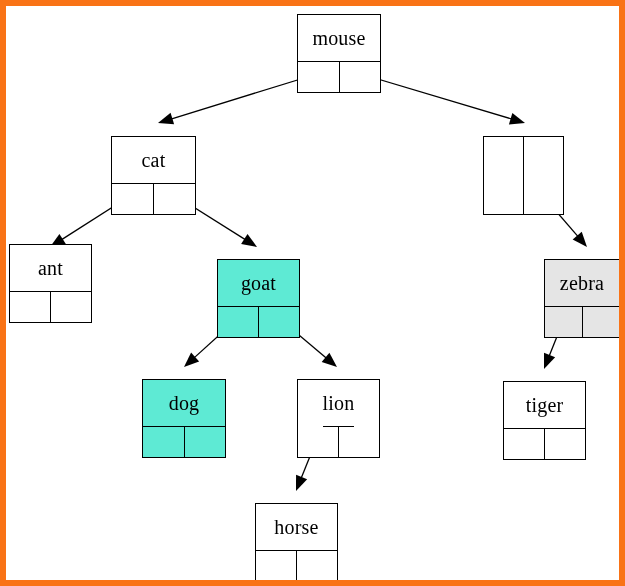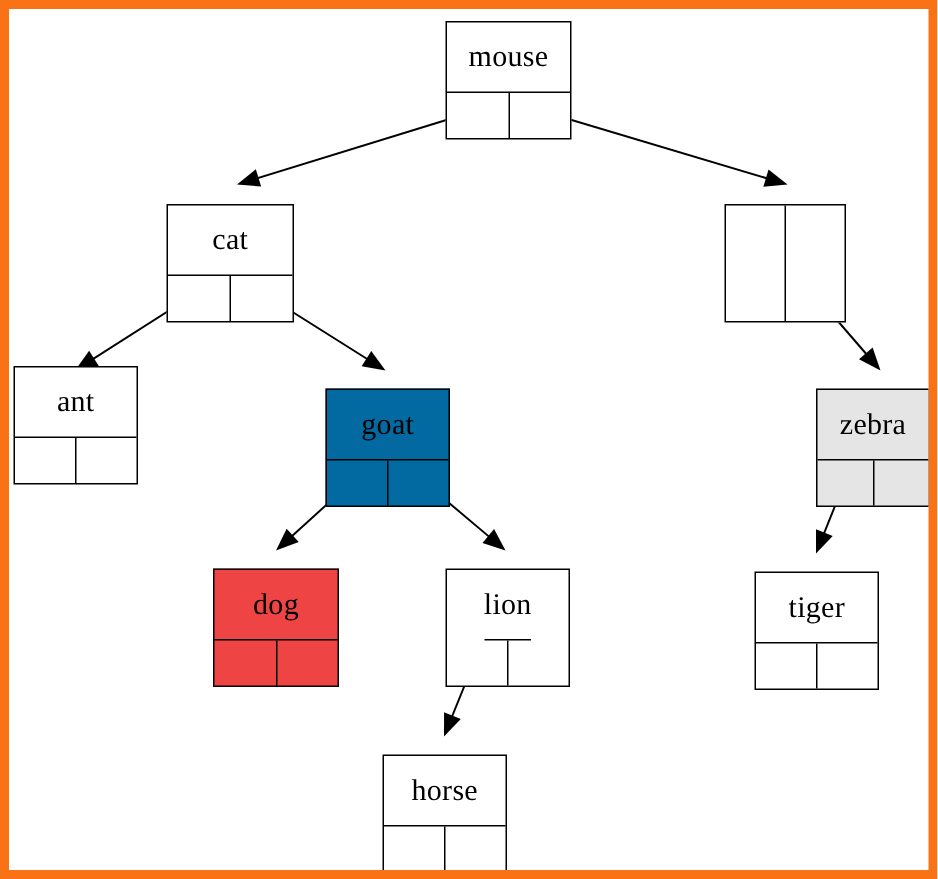--- a/index.html
+++ b/index.html
@@ -123,35 +123,35 @@
           <div class="ptr-cell right"></div>
         </div>
       </div>
       <div class="node" style="left: 3px; top: 238px; width: 83px; height: 79px; border-color: rgb(0, 0, 0); background: rgb(255, 255, 255);">
         <div class="node-label" style="border-bottom-color: rgb(0, 0, 0);">ant</div>
         <div class="node-ptrs">
           <div class="ptr-cell left" style="border-right-color: rgb(0, 0, 0);"></div>
           <div class="ptr-cell right"></div>
         </div>
       </div>
-      <div class="node" style="left: 211px; top: 253px; width: 83px; height: 79px; border-color: rgb(0, 0, 0); background: #0369a1;">
+      <div class="node" style="left: 211px; top: 253px; width: 83px; height: 79px; border-color: rgb(0, 0, 0); background: #5eead4;">
         <div class="node-label" style="border-bottom-color: rgb(0, 0, 0);">goat</div>
         <div class="node-ptrs">
           <div class="ptr-cell left" style="border-right-color: rgb(0, 0, 0);"></div>
           <div class="ptr-cell right"></div>
         </div>
       </div>
       <div class="node" style="left: 538px; top: 253px; width: 76px; height: 79px; border-color: rgb(0, 0, 0); background: #e5e5e5;">
         <div class="node-label" style="border-bottom-color: rgb(0, 0, 0);">zebra</div>
         <div class="node-ptrs">
           <div class="ptr-cell left" style="border-right-color: rgb(0, 0, 0);"></div>
           <div class="ptr-cell right"></div>
         </div>
       </div>
-      <div class="node" style="left: 136px; top: 373px; width: 84px; height: 79px; border-color: rgb(0, 0, 0); background: #ef4444;">
+      <div class="node" style="left: 136px; top: 373px; width: 84px; height: 79px; border-color: rgb(0, 0, 0); background: #5eead4;">
         <div class="node-label" style="border-bottom-color: rgb(0, 0, 0);">dog</div>
         <div class="node-ptrs">
           <div class="ptr-cell left" style="border-right-color: rgb(0, 0, 0);"></div>
           <div class="ptr-cell right"></div>
         </div>
       </div>
       <div class="node" style="left: 291px; top: 373px; width: 83px; height: 79px; border-color: rgb(0, 0, 0); background: rgb(255, 255, 255); align-items: center;">
         <div class="node-label" style="border-bottom-color: rgb(0, 0, 0);">lion</div>
         <div class="node-ptrs">
           <div class="ptr-cell left" style="border-right-color: rgb(0, 0, 0);"></div>

